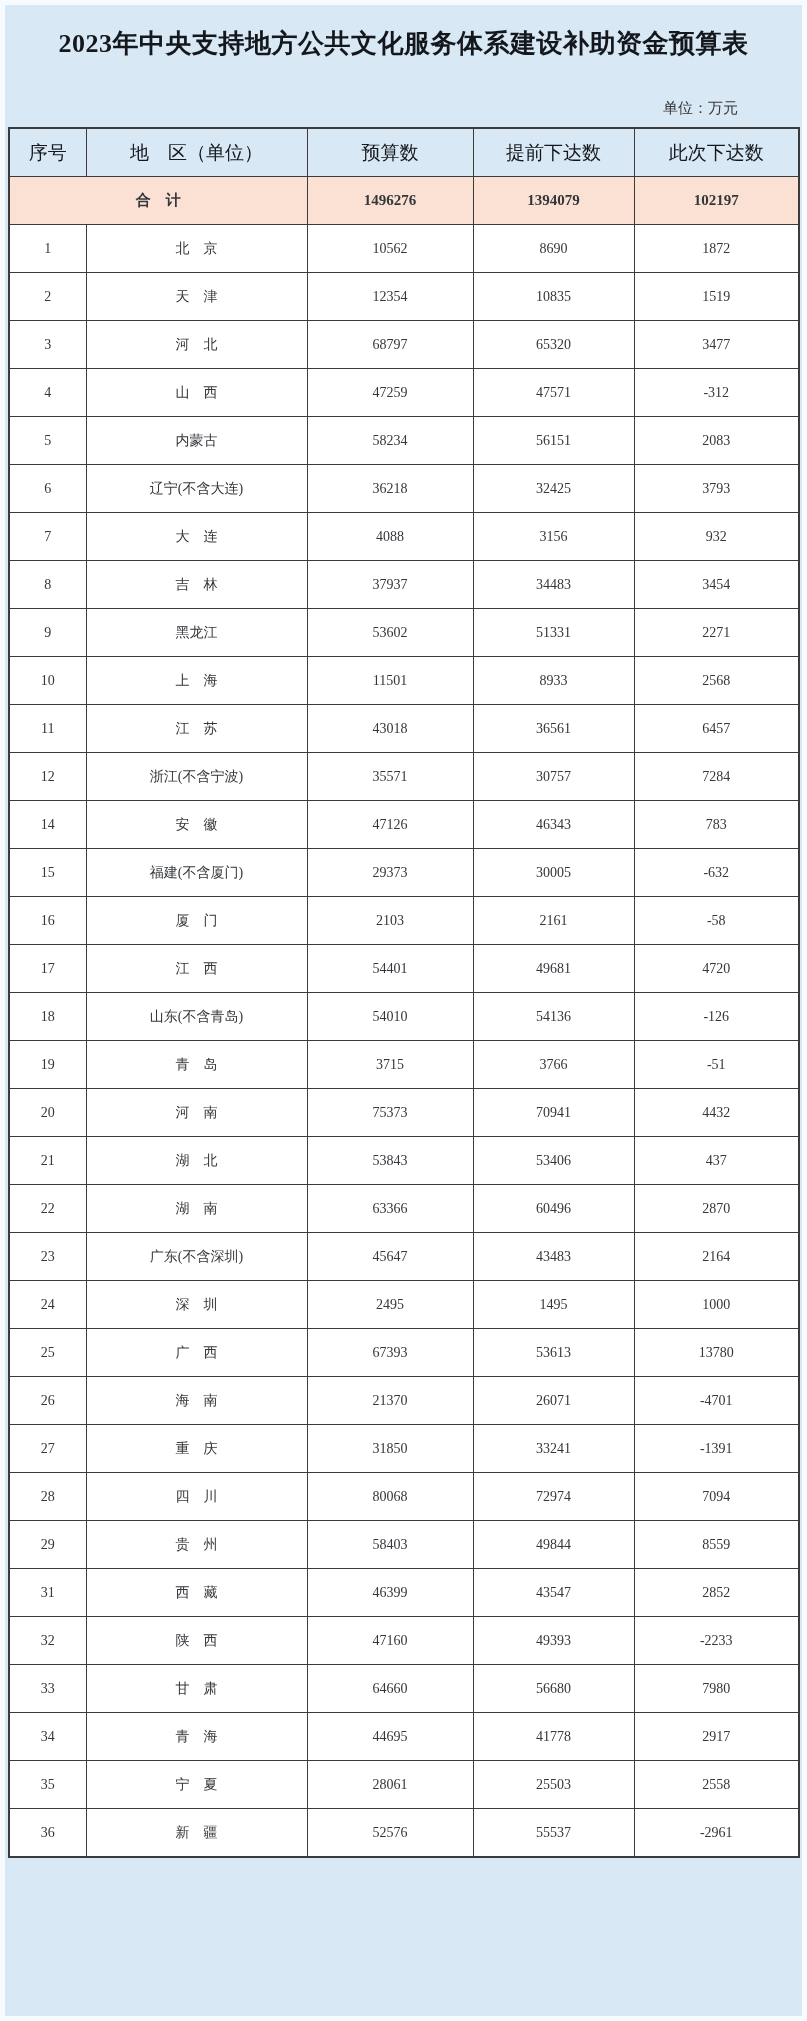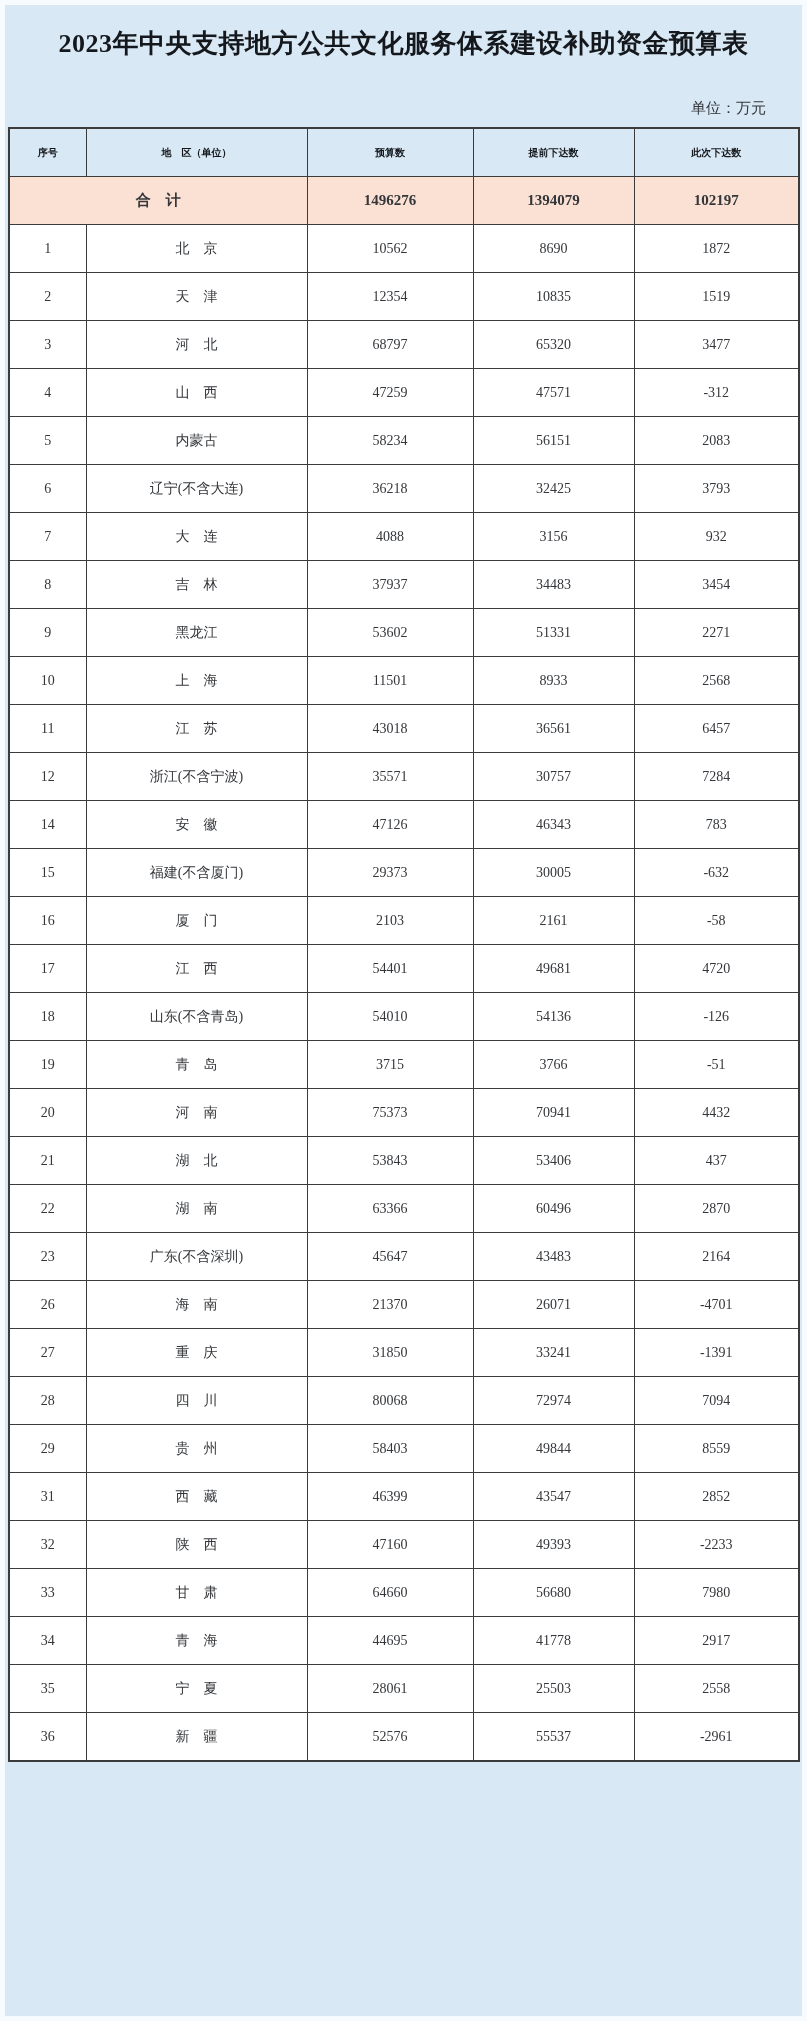--- a/index.html
+++ b/index.html
@@ -26,21 +26,21 @@
     text-align: center;
     font-size: 26px;
     line-height: 34px;
     font-weight: bold;
     color: var(--title_text, #101418);
     letter-spacing: 0.5px;
   }
   .unit-note {
     margin-top: 38px;
     margin-bottom: 10px;
-    padding-right: 36px;
+    padding-right: 64px;
     text-align: right;
     font-size: 15px;
     line-height: 18px;
     color: var(--body_text, #22262a);
   }
   table.budget {
     border-collapse: collapse;
     table-layout: fixed;
     width: 790px;
     margin-left: 3px;
@@ -53,22 +53,22 @@
     text-align: center;
     vertical-align: middle;
     font-size: 14px;
     color: var(--body_text, #33363a);
     background: #ffffff;
     overflow: hidden;
     white-space: nowrap;
   }
   table.budget th {
     background: var(--header_bg, #d9e8f5);
-    font-size: 10px;
-    font-weight: bold;
+    font-size: 19px;
+    font-weight: normal;
     color: var(--title_text, #1a1e22);
   }
   tr.total-row td {
     background: var(--total_bg, #fbe1d3);
     font-weight: bold;
     font-size: 15px;
   }
   td.c-region {
     background: var(--region_bg, #fbf0c7);
   }
@@ -257,20 +257,34 @@
     <td class="c-num">2870</td>
   </tr>
         <tr>
     <td class="c-no">23</td>
     <td class="c-region">广东(不含深圳)</td>
     <td class="c-num">45647</td>
     <td class="c-num">43483</td>
     <td class="c-num">2164</td>
   </tr>
         <tr>
+    <td class="c-no">24</td>
+    <td class="c-region">深　圳</td>
+    <td class="c-num">2495</td>
+    <td class="c-num">1495</td>
+    <td class="c-num">1000</td>
+  </tr>
+        <tr>
+    <td class="c-no">25</td>
+    <td class="c-region">广　西</td>
+    <td class="c-num">67393</td>
+    <td class="c-num">53613</td>
+    <td class="c-num">13780</td>
+  </tr>
+        <tr>
     <td class="c-no">26</td>
     <td class="c-region">海　南</td>
     <td class="c-num">21370</td>
     <td class="c-num">26071</td>
     <td class="c-num">-4701</td>
   </tr>
         <tr>
     <td class="c-no">27</td>
     <td class="c-region">重　庆</td>
     <td class="c-num">31850</td>

